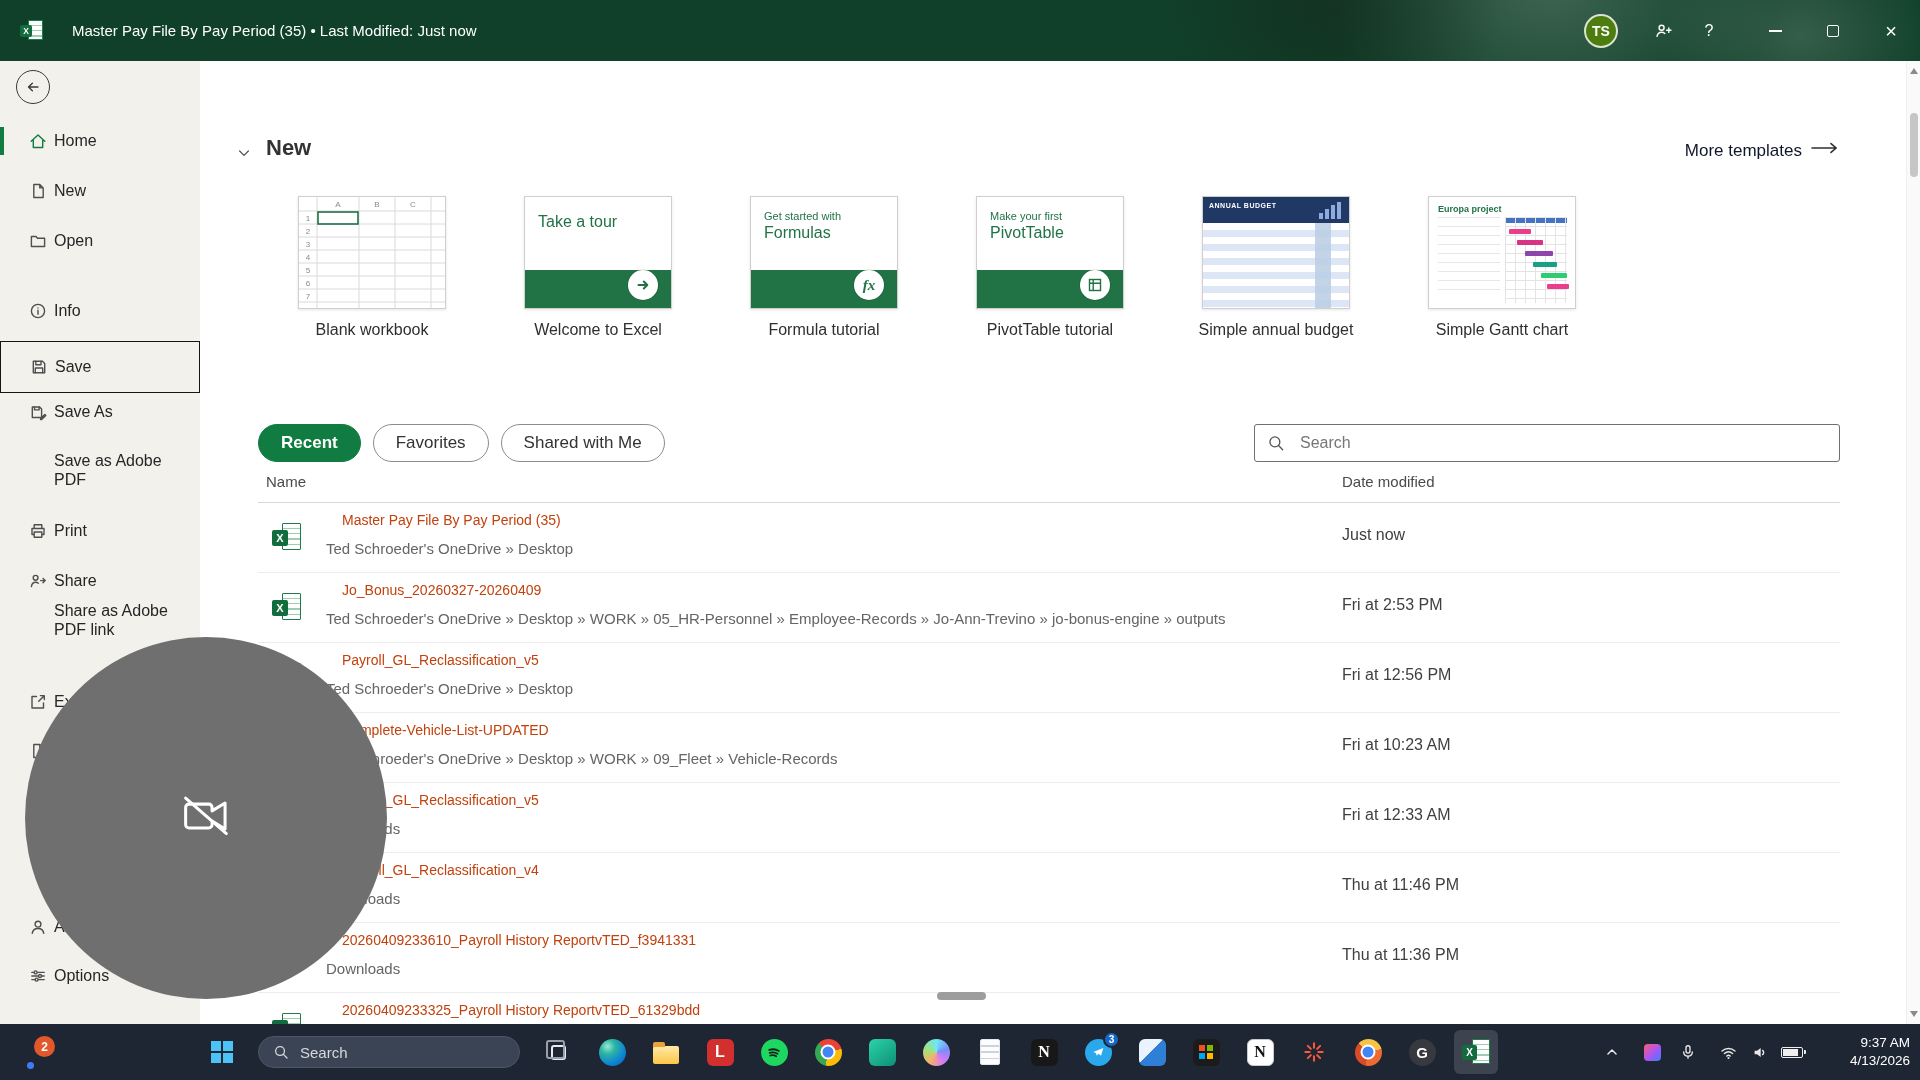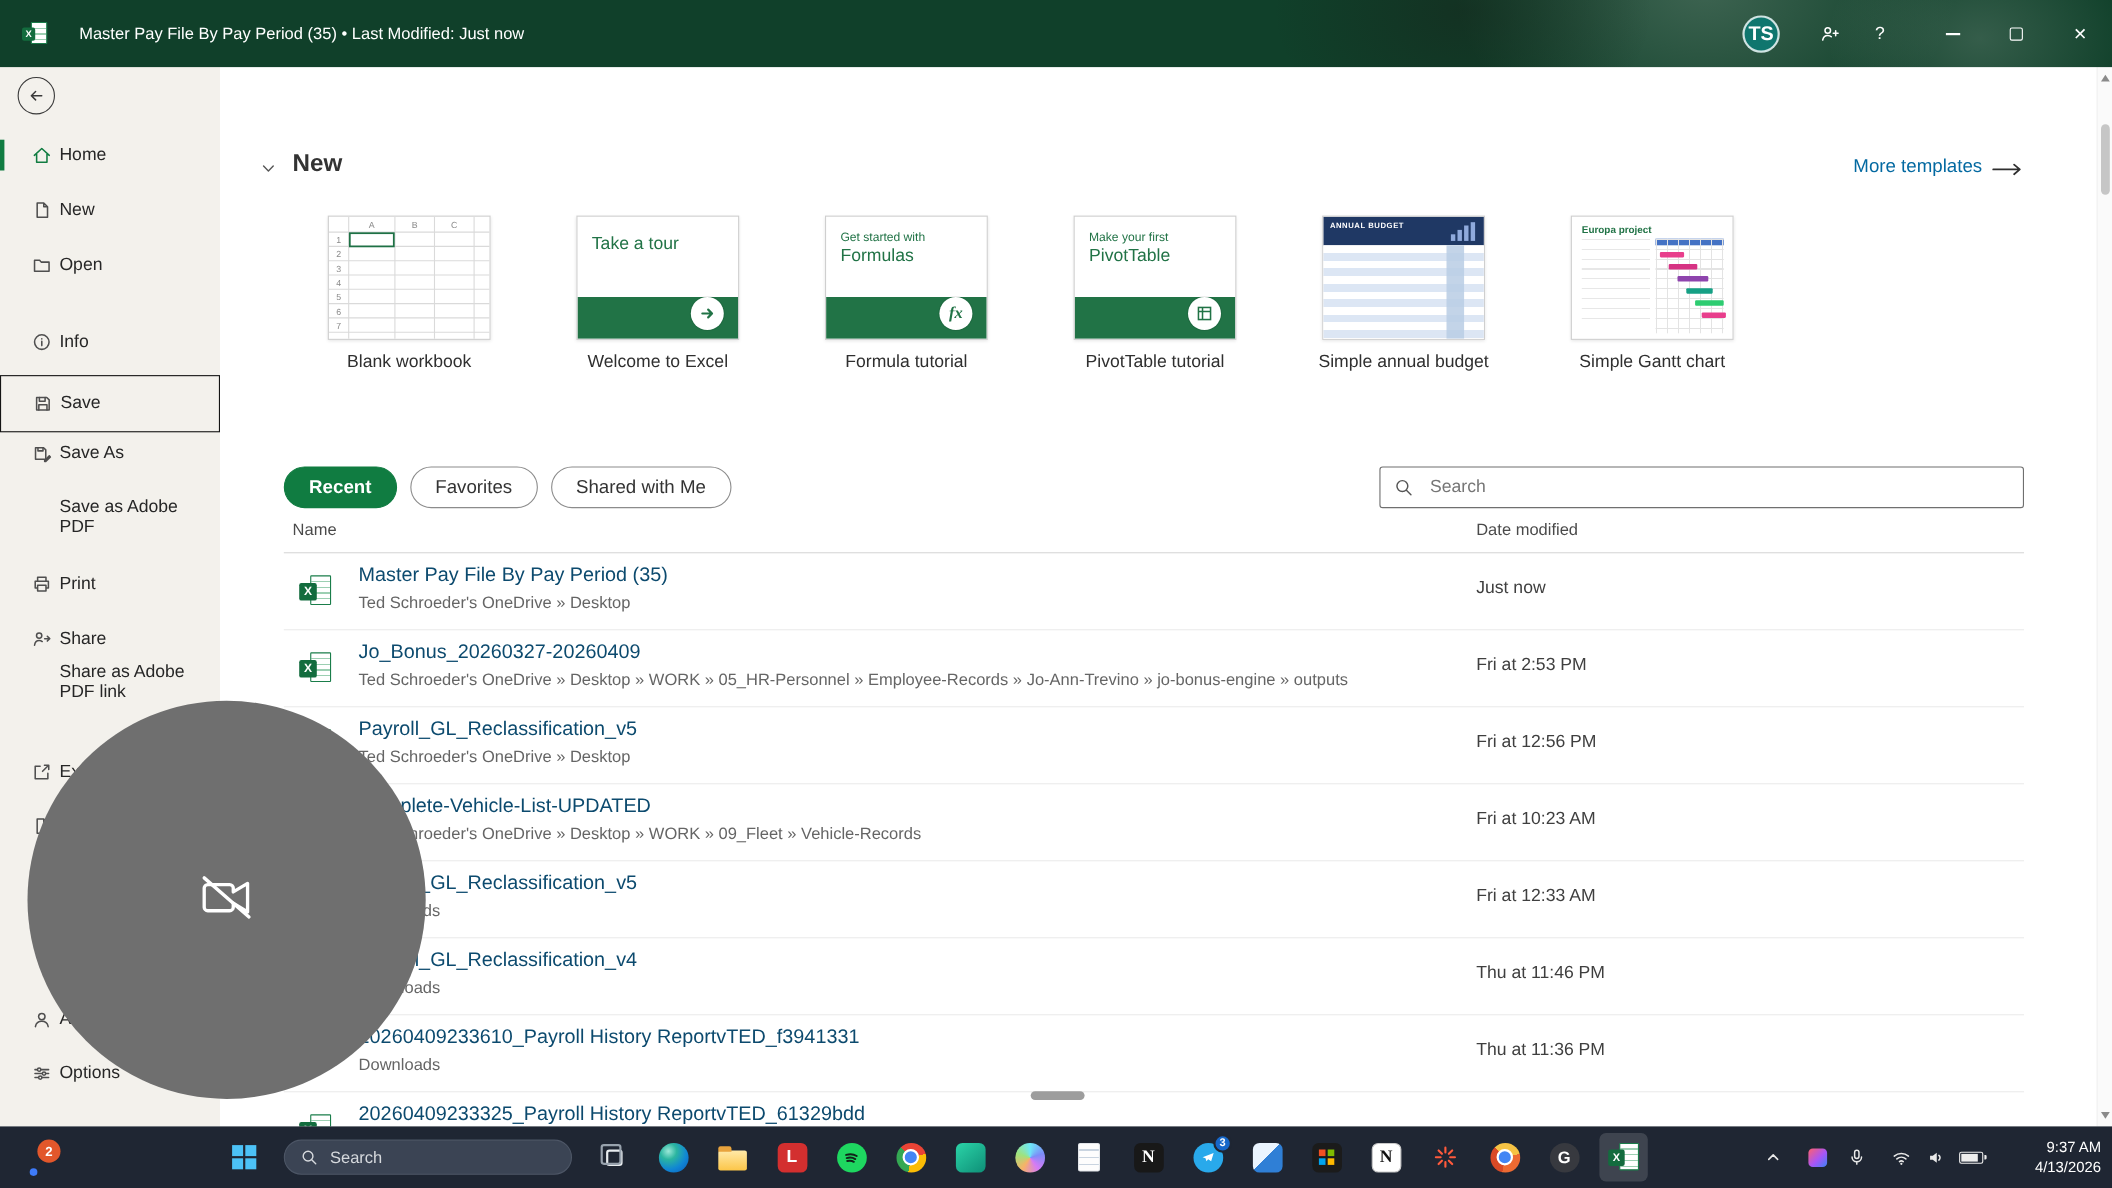--- a/index.html
+++ b/index.html
@@ -8,21 +8,21 @@
 
 
 .titlebar{position:absolute;left:0;top:0;width:1920px;height:61px;background:#10402a;z-index:20;overflow:hidden}
 .deco{position:absolute;border-radius:50%;pointer-events:none}
 .d1{width:460px;height:320px;right:140px;top:-170px;background:radial-gradient(ellipse at center,rgba(195,205,196,.25),rgba(195,205,196,0) 70%)}
 .d2{width:340px;height:240px;right:420px;top:-110px;background:radial-gradient(ellipse at center,rgba(22,38,28,.55),rgba(22,38,28,0) 72%)}
 .d3{width:280px;height:210px;right:-20px;top:-70px;background:radial-gradient(ellipse at center,rgba(220,225,220,.18),rgba(220,225,220,0) 70%)}
 .tb-appicon{position:absolute;left:20px;top:19px}
 .tb-title{position:absolute;left:72px;top:0;height:61px;line-height:61px;color:#fff;font-size:15px;white-space:nowrap}
 .tb-right{position:absolute;right:0;top:0;height:61px;display:flex;align-items:center}
-.tb-avatar{width:34px;height:34px;border-radius:50%;background:#0f766e;border:2px solid rgba(255,255,255,.8);color:#fff;font-size:18px;font-weight:700;display:flex;align-items:center;justify-content:center;margin-right:22px}
+.tb-avatar{width:34px;height:34px;border-radius:50%;background:#4d7c0f;border:2px solid rgba(255,255,255,.8);color:#fff;font-size:14px;font-weight:700;display:flex;align-items:center;justify-content:center;margin-right:22px}
 .tb-ic{width:46px;height:61px;display:flex;align-items:center;justify-content:center;color:#fff;font-size:16px}
 .tb-ic svg{stroke:#fff}
 .tb-gap{width:14px}
 .tb-win{width:58px;height:61px;display:flex;align-items:center;justify-content:center;color:#fff}
 .min-glyph{width:13px;height:2px;background:#fff}
 .max-glyph{width:12px;height:12px;border:1.3px solid #fff;border-radius:2px}
 .x-glyph{font-size:20px;line-height:1;color:#fff}
 
 
 .xl{position:relative;display:inline-block}
@@ -48,21 +48,21 @@
 .side-item.focused{border:1.6px solid #141414;height:52px}
 .side-item.two-line{height:46px}
 .side-item.two-line .slabel{line-height:19px}
 .slabel{display:block;max-width:132px}
 
 
 .content{position:absolute;left:200px;top:61px;width:1706px;height:963px;background:#fff;overflow:hidden;z-index:4}
 .greeting{position:absolute;left:66px;top:4px;font-size:34px;color:#1d1d1d}
 .new-chevron{position:absolute;left:36px;top:84px;color:#555}
 .new-label{position:absolute;left:66px;top:74px;font-size:22px;font-weight:600;color:#333}
-.more-link{position:absolute;right:66px;top:80px;font-size:17px;color:#0369a1;display:flex;align-items:flex-end;gap:8px;cursor:pointer}
+.more-link{position:absolute;right:66px;top:80px;font-size:17px;color:#0f172a;display:flex;align-items:flex-start;gap:8px;cursor:pointer}
 
 .cards{position:absolute;left:59px;top:135px;display:flex}
 .card{width:226px;display:flex;flex-direction:column;align-items:center;cursor:pointer}
 .thumb{width:148px;height:113px;background:#fff;border:1px solid #cfcfcf;position:relative;overflow:hidden;box-shadow:0 1px 3px rgba(0,0,0,.1)}
 .card-label{margin-top:12px;font-size:16px;color:#2f2f2f;text-align:center;white-space:nowrap}
 .thumb svg text{font-family:"Liberation Sans",sans-serif}
 .tut-small{position:absolute;left:13px;top:13px;color:#217346;font-size:11px}
 .tut-big{position:absolute;left:13px;top:27px;color:#217346;font-size:16px;font-weight:500}
 .tut-big.only{top:16px}
 .tut-band{position:absolute;left:0;right:0;bottom:0;height:38px;background:#217346}
@@ -86,21 +86,21 @@
 .tab.active{background:#107C41;border-color:#107C41;color:#fff;font-weight:600}
 
 .searchbox{position:absolute;left:1054px;top:363px;width:586px;height:38px;border:1px solid #6f6f6f;border-radius:3px;background:#fff;display:flex;align-items:center;padding:0 12px;gap:14px}
 .searchbox svg{flex:none;stroke:#555}
 .searchbox input{border:none;outline:none;flex:1;font-size:16px;font-family:inherit;color:#333}
 .searchbox input::placeholder{color:#767676}
 
 .col-head{position:absolute;font-size:15px;color:#4a4a4a}
 .flist{position:absolute;left:58px;top:441px;width:1582px;border-top:1px solid #d8d8d8}
 .frow{position:relative;height:70px;border-bottom:1px solid #ececec;cursor:pointer}
-.fname{position:absolute;left:68px;top:9px;font-size:18px;color:#0c4a6e;white-space:nowrap}
+.fname{position:absolute;left:84px;top:9px;font-size:14px;color:#c2410c;white-space:nowrap}
 .fpath{position:absolute;left:68px;top:37px;font-size:15px;color:#656565;white-space:nowrap}
 .fdate{position:absolute;left:1084px;top:23px;font-size:16px;color:#3f3f3f;white-space:nowrap}
 .hpill{position:absolute;left:737px;top:931px;width:49px;height:8px;border-radius:4px;background:#9d9d9d;z-index:6}
 
 
 .vscroll{position:absolute;right:0;top:61px;width:14px;height:963px;background:#fafafa;border-left:1px solid #f0f0f0;z-index:8}
 .vs-up,.vs-down{position:absolute;left:0;width:14px;height:16px;display:flex;align-items:center;justify-content:center}
 .vs-up{top:2px}.vs-down{bottom:2px}
 .tri-up{width:0;height:0;border-left:4px solid transparent;border-right:4px solid transparent;border-bottom:6px solid #8a8a8a}
 .tri-down{width:0;height:0;border-left:4px solid transparent;border-right:4px solid transparent;border-top:6px solid #8a8a8a}

